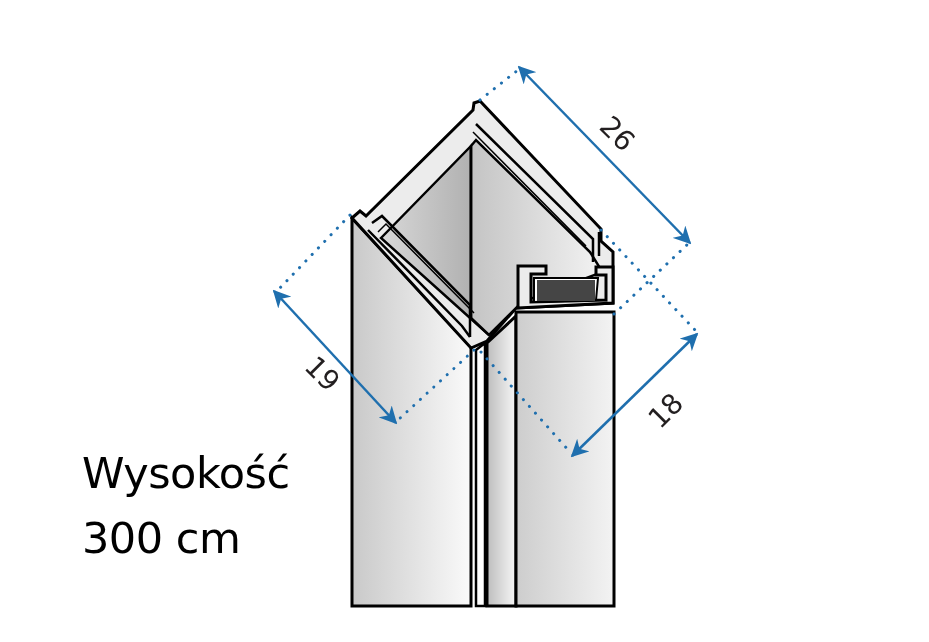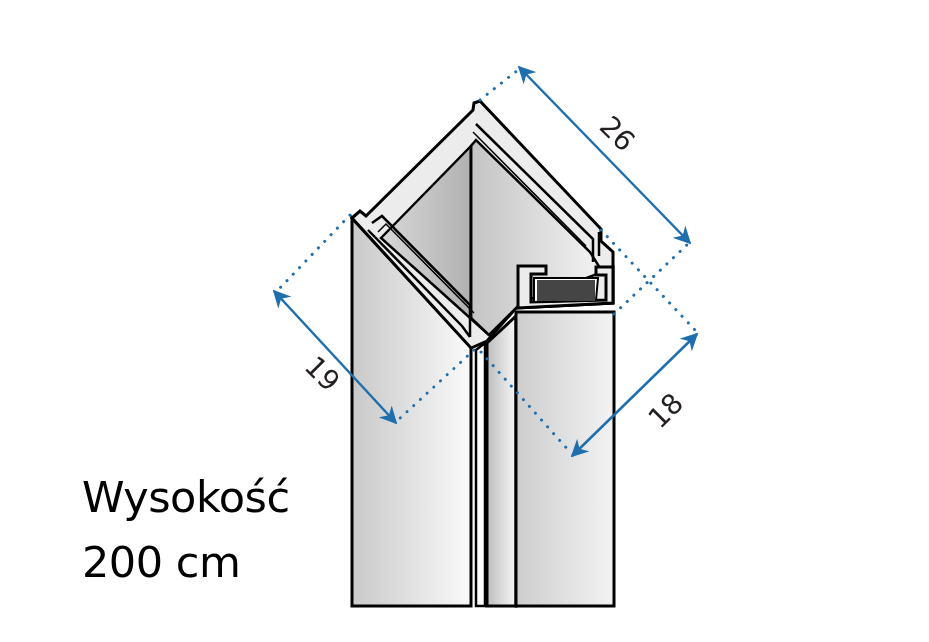--- a/index.html
+++ b/index.html
@@ -1,19 +1,19 @@
 <!DOCTYPE html>
 <html><head>
 <meta charset="utf-8">
 <style>
   html, body { margin: 0; padding: 0; background: #ffffff; }
   body { width: 929px; height: 642px; position: relative; overflow: hidden; font-family: "DejaVu Sans", sans-serif; }
   #stage { position: absolute; left: 0; top: 0; width: 929px; height: 642px; }
   .dim-text { font-family: "DejaVu Sans", sans-serif; font-size: 28px; fill: #231f20; }
-  .caption { position: absolute; left: 82px; font-family: "DejaVu Sans", sans-serif; font-size: 43px; color: #000; line-height: 1; letter-spacing: -0.5px; margin-top: 24px; }
+  .caption { position: absolute; left: 82px; font-family: "DejaVu Sans", sans-serif; font-size: 43px; color: #000; line-height: 1; letter-spacing: -0.5px; }
   #cap-title { top: 452px; }
   #cap-height { top: 517px; }
 </style>
 </head>
 <body>
 
 <svg id="stage" viewBox="0 0 929 642" xmlns="http://www.w3.org/2000/svg">
   <defs>
     <linearGradient id="gLeft" x1="0" y1="0" x2="1" y2="0">
       <stop offset="0" stop-color="#c9c9c9"></stop>
@@ -91,13 +91,13 @@
     <line x1="274" y1="291" x2="396" y2="423" marker-start="url(#arrow)" marker-end="url(#arrow)"></line>
     <line x1="697" y1="334" x2="572" y2="456" marker-start="url(#arrow)" marker-end="url(#arrow)"></line>
   </g>
 
   <text class="dim-text" transform="translate(598,128) rotate(45)">26</text>
   <text class="dim-text" transform="translate(303,368) rotate(45)">19</text>
   <text class="dim-text" transform="translate(660,430) rotate(-45)">18</text>
 </svg>
 
 <div class="caption" id="cap-title">Wysokość</div>
-<div class="caption" id="cap-height">200 cm</div>
+<div class="caption" id="cap-height">300 cm</div>
 
 </body></html>

